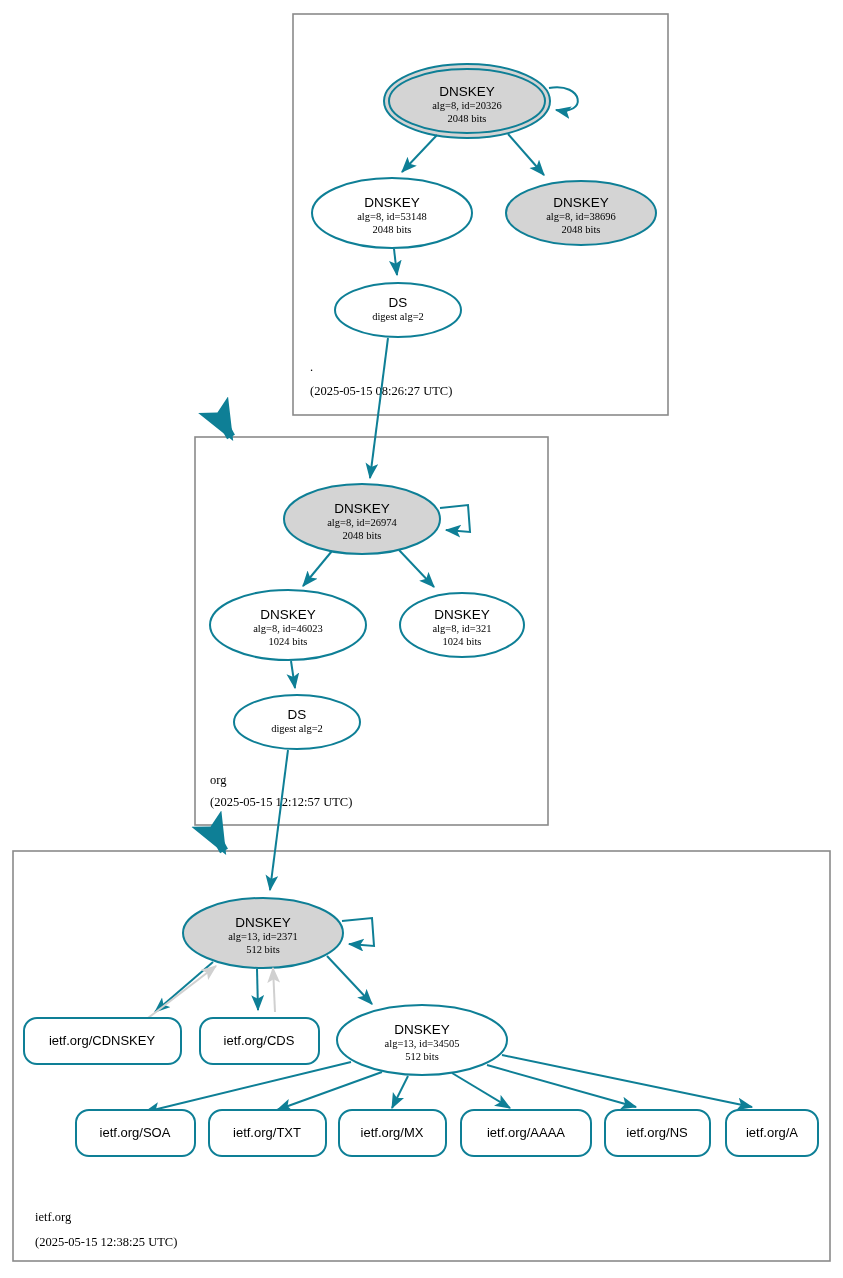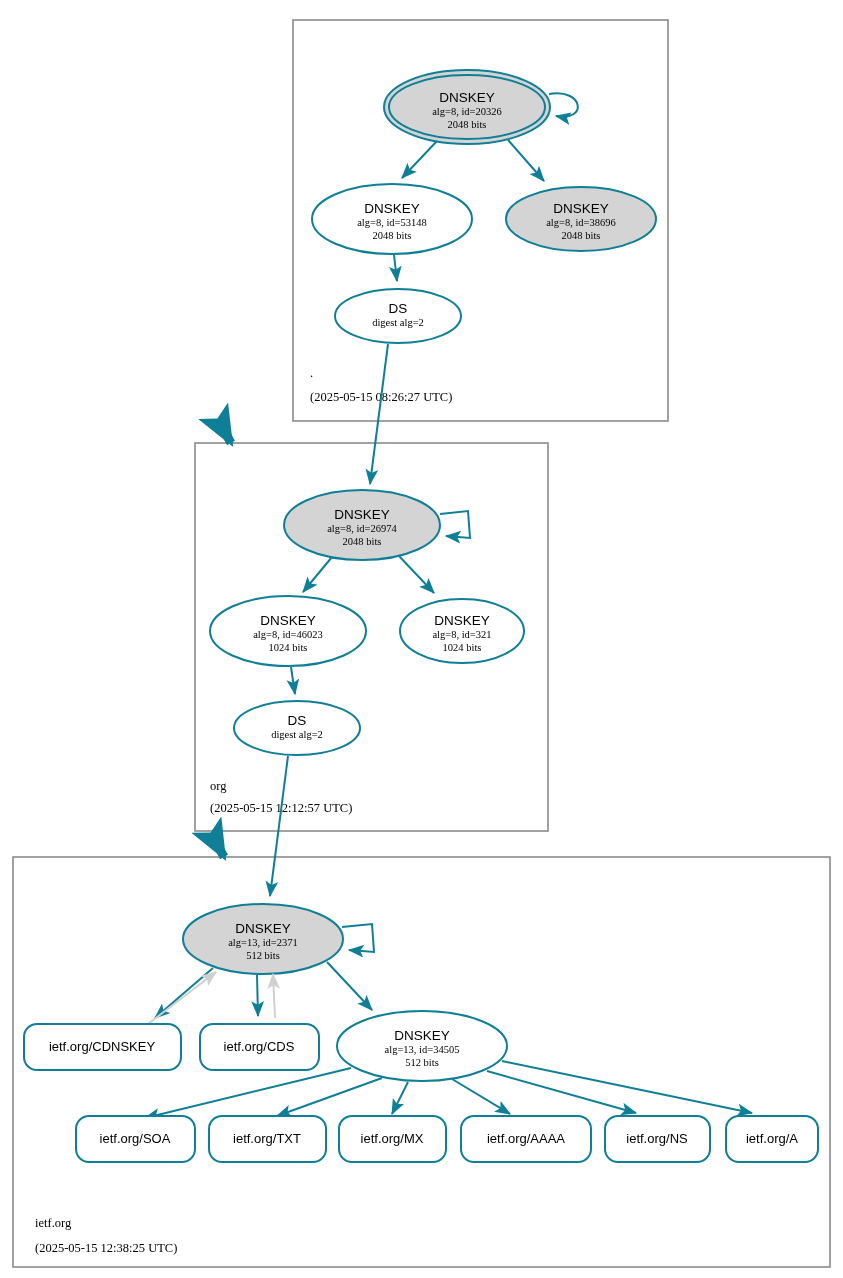--- a/index.html
+++ b/index.html
@@ -1,18 +1,18 @@
 <!DOCTYPE html>
 <html><head>
 <meta charset="utf-8">
 <style>
   html,body{margin:0;padding:0;background:#ffffff;}
   body{width:843px;height:1278px;position:relative;overflow:hidden;
        font-family:"Liberation Sans",sans-serif;}
-  #stage{position:absolute;left:0;top:0;width:843px;height:1130px;margin-top:6px;}
+  #stage{position:absolute;left:0;top:0;width:843px;height:1130px;}
   svg{display:block;}
   .zone-box{fill:#ffffff;stroke:#8a8a8a;stroke-width:1.6;}
   .node-ellipse{stroke:#0e7f96;stroke-width:2;}
   .fill-grey{fill:#d4d4d4;}
   .fill-white{fill:#ffffff;}
   .rrset-box{fill:#ffffff;stroke:#0e7f96;stroke-width:2;}
   .edge{stroke:#0e7f96;stroke-width:2;fill:none;}
   .edge-thick{stroke:#0e7f96;stroke-width:9;fill:none;}
   .edge-grey{stroke:#d0d0d0;stroke-width:2;fill:none;}
   .t-title{font-family:"Liberation Sans",sans-serif;font-size:13.5px;fill:#000000;}

